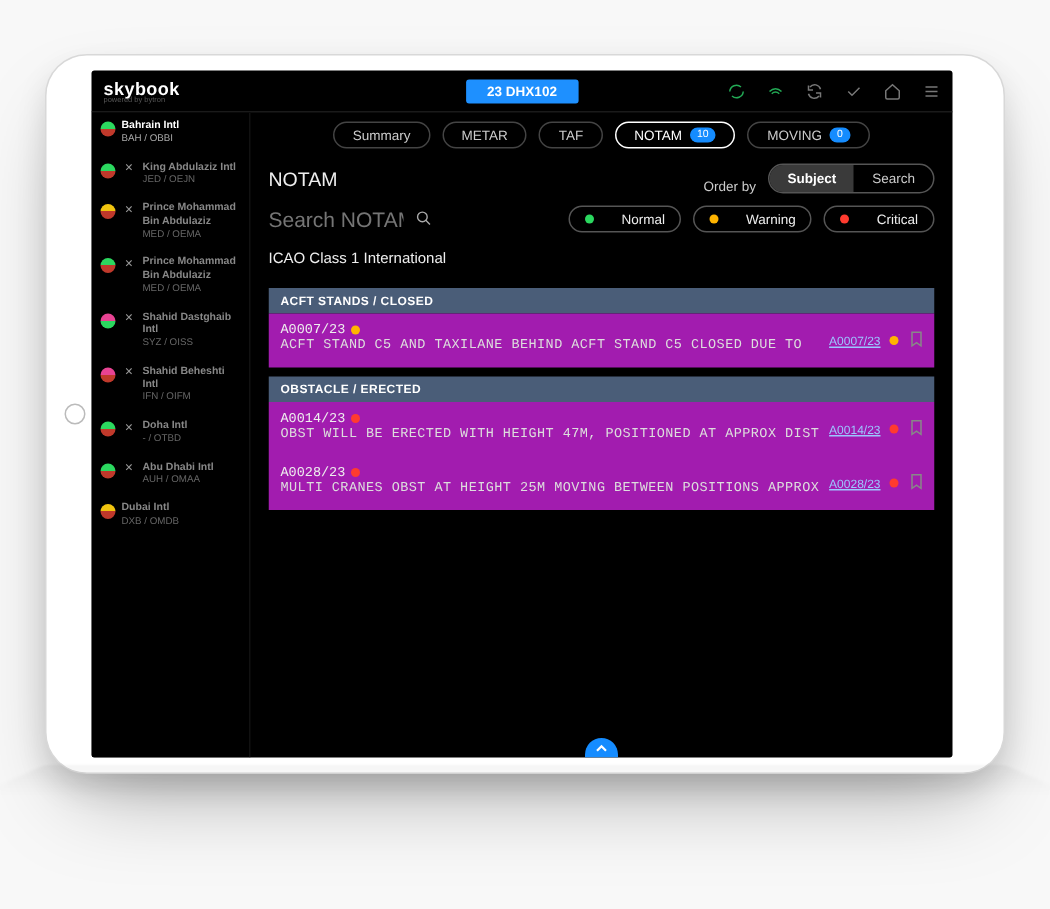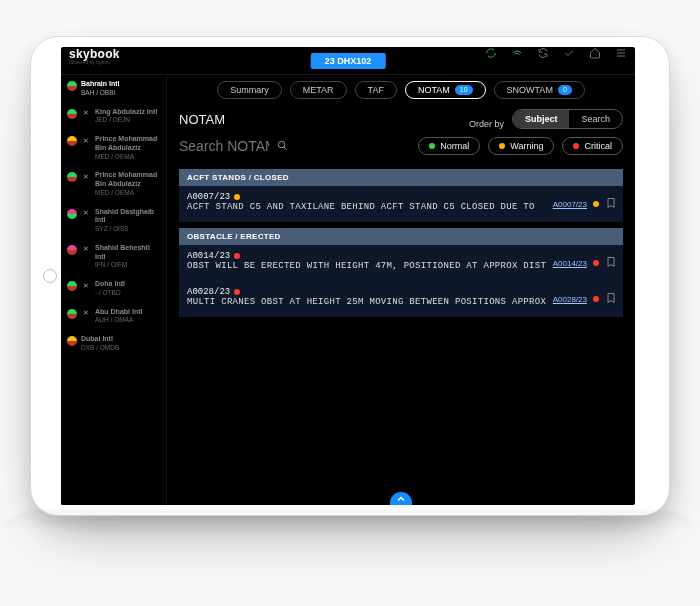--- a/index.html
+++ b/index.html
@@ -24,21 +24,21 @@
     width: 14px; height: 14px; border: 1.5px solid #bbb; border-radius: 50%;
   }
   .screen {
     width: 100%; height: 100%;
     background: #000; color: #ddd;
     font-size: 9px; border-radius: 2px;
     display: flex; flex-direction: column; overflow: hidden;
     position: relative;
   }
   .topbar {
-    height: 28px; display: flex; 
+    height: 28px; display: flex; align-items: center;
     padding: 0 8px; border-bottom: 1px solid #1a1a1a;
   }
   .brand { font-weight: 700; color: #fff; font-size: 12px; letter-spacing: .3px; }
   .brand .by { display:block; font-size:5px; font-weight:400; color:#555; margin-top:-2px; letter-spacing:0; }
   .flightpill {
     margin: 0 auto; background: #1e90ff; color:#fff;
     padding: 3px 14px; border-radius: 2px; font-size: 9px; font-weight:600;
     position:absolute; left:50%; transform:translateX(-50%); top:6px;
   }
   .topicons { margin-left:auto; display:flex; gap:14px; color:#666; }
@@ -63,28 +63,28 @@
   .row2 { display:flex; align-items:center; margin-top:10px; }
   .title { font-size:13px; color:#eee; }
   .orderwrap { margin-left:auto; display:flex; align-items:flex-end; gap:8px; font-size:9px; color:#ccc;}
   .seg { border:1px solid #555; border-radius:14px; overflow:hidden; display:flex; }
   .seg span { padding:4px 12px; }
   .seg .on { background:#3a3a3a; color:#fff; font-weight:600; }
   .row3 { display:flex; align-items:center; margin-top:8px; gap:10px; }
   .search { display:flex; align-items:center; gap:8px; color:#777; }
   .search input { background:transparent;border:none;color:#ccc;font-size:14px;width:90px;outline:none;}
   .filters { margin-left:auto; display:flex; gap:8px; }
-  .chip { border:1px solid #555; border-radius:14px; padding:3px 10px; font-size:9px; display:flex; align-items:center; gap:5px; color:#eee;}
+  .chip { border:1px solid #555; border-radius:14px; padding:3px 10px; font-size:9px; display:flex; align-items:center; gap:18px; color:#eee;}
   .led { width:6px;height:6px;border-radius:50%; }
   .led.g{background:#2bd85f;} .led.y{background:#ffb400;} .led.r{background:#ff3b2f;}
   .section { margin-top:12px; font-size:10px; color:#eee; }
   .notams { margin-top:8px; overflow:hidden; }
   .grouphdr { background:#4a5d78; color:#fff; font-size:8px; letter-spacing:.3px;
     padding:4px 8px; margin-top:6px; font-weight:600;}
-  .card { background:#0f172a; padding:6px 8px 10px 8px; position:relative; }
+  .card { background:#a21caf; padding:6px 8px 10px 8px; position:relative; }
   .nid { font-family: "Courier New", monospace; font-size:9px; color:#eee; display:flex; align-items:center; gap:4px;}
   .ntext { font-family: Liberation Mono, monospace; font-size:9px; color:#ddd; margin-top:0; letter-spacing:.3px;}
   .nright { position:absolute; right:6px; top:50%; transform:translateY(-50%); display:flex; align-items:center; gap:6px; }
   .nlink { color:#9cc6ff; font-size:8px; text-decoration:underline; }
   .bookmark svg{ width:12px;height:14px; }
   .pull { position:absolute; bottom:-1px; left:50%; transform:translateX(-50%);
     width:22px;height:14px;background:#158cff;border-radius:11px 11px 0 0;
     display:flex;align-items:center;justify-content:center;}
   .pull svg{width:10px;height:6px;}
   .reflection {
@@ -201,21 +201,21 @@
                 <span>METAR</span>
               </div>
               <div class="tab">
                 <span>TAF</span>
               </div>
               <div class="tab active">
                 <span>NOTAM</span>
                 <span class="badge">10</span>
               </div>
               <div class="tab">
-                <span>SNOWTAM</span>
+                <span>MOVING</span>
                 <span class="badge">0</span>
               </div>
             </div>
 
         <div class="row2">
           <div class="title">NOTAM</div>
           <div class="orderwrap">
             <span>Order by</span>
             <div class="seg">
               <span class="on">Subject</span>
@@ -241,20 +241,21 @@
                   <span class="led y"></span>
                   <span>Warning</span>
                 </div>
                 <div class="chip">
                   <span class="led r"></span>
                   <span>Critical</span>
                 </div>
               </div>
         </div>
 
+        <div class="section">ICAO Class 1 International</div>
 
         <div class="notams" id="notams">
               <div class="grouphdr">ACFT STANDS / CLOSED</div>
               <div class="card">
                 <div class="nid">A0007/23<span class="led y"></span></div>
                 <div class="ntext">ACFT STAND C5 AND TAXILANE BEHIND ACFT STAND C5 CLOSED DUE TO</div>
                 <div class="nright">
                   <span class="nlink">A0007/23</span>
                   <span class="led y"></span>
                   <span class="bookmark"><svg viewBox="0 0 24 24" fill="none" stroke="#888" stroke-width="2">

